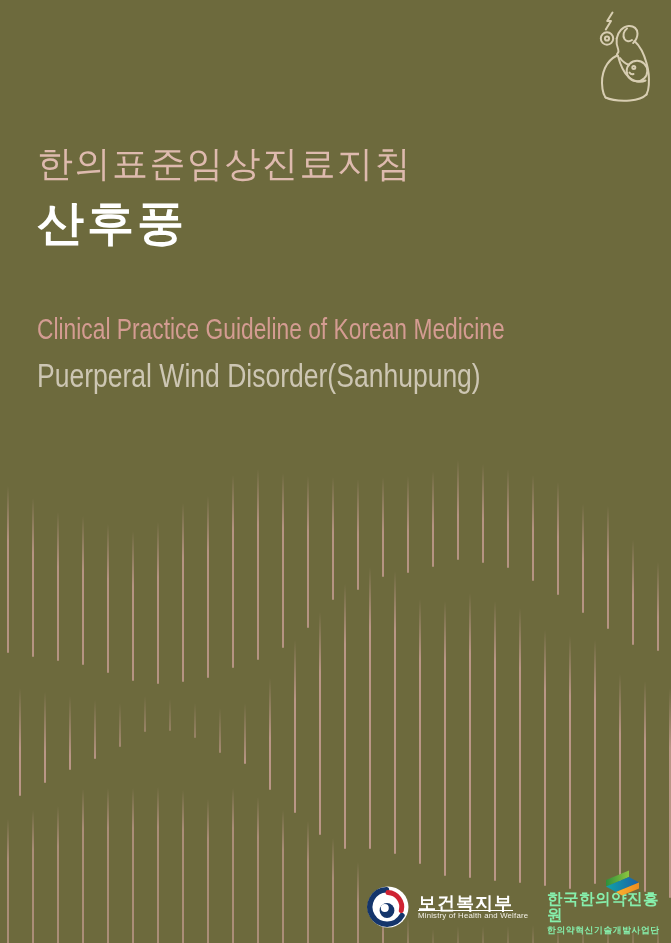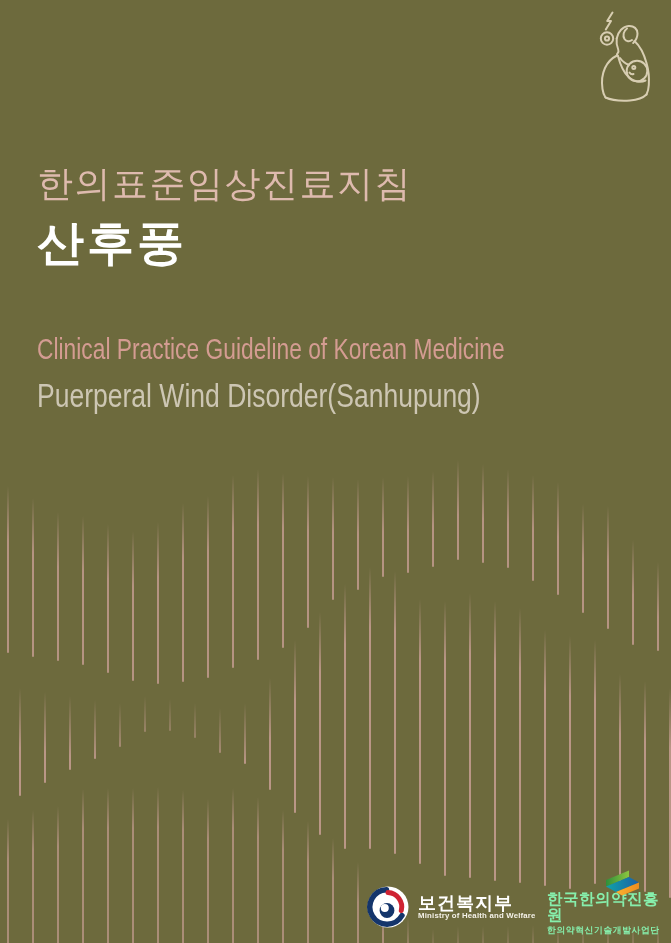--- a/index.html
+++ b/index.html
@@ -4,42 +4,42 @@
 <style>
   html,body{margin:0;padding:0;}
   body{font-family:"Liberation Sans","DejaVu Sans",sans-serif;background:#444;}
   .cover{
     position:relative;width:671px;height:943px;margin:0 auto;
     background:var(--bg,#6d6a3d);overflow:hidden;
   }
   .stripes{position:absolute;inset:0;z-index:1;pointer-events:none;}
   .stripe{position:absolute;width:2px;border-radius:1px;}
   .brandmark{position:absolute;left:582px;top:8px;z-index:2;}
-  .titleblock{position:absolute;left:37px;top:143px;z-index:3;margin-top:20px;}
+  .titleblock{position:absolute;left:37px;top:143px;z-index:3;}
   .kicker{
     font-size:36px;font-weight:500;letter-spacing:1.5px;
     color:var(--kicker,#debaae);line-height:1.15;
   }
   .maintitle{
     margin-top:14px;font-size:47px;font-weight:900;letter-spacing:3px;
     color:var(--title,#ffffff);line-height:1.05;
   }
   .sub1{
     margin-top:63px;font-size:30px;font-weight:400;color:var(--sub1,#d49c92);
     transform:scaleX(.76);transform-origin:left center;white-space:nowrap;line-height:1.2;
   }
   .sub2{
     margin-top:8px;font-size:34px;font-weight:400;color:var(--sub2,#cdc6b3);
     transform:scaleX(.78);transform-origin:left center;white-space:nowrap;line-height:1.2;
   }
   .footer{position:absolute;left:0;top:860px;width:671px;height:83px;z-index:4;}
   .mohw{position:absolute;left:366px;top:25px;display:flex;align-items:center;}
   .mohw-text{margin-left:8px;color:#fff;}
-  .mohw-ko{font-size:18px;font-weight:700;letter-spacing:1px;line-height:1;}
-  .mohw-en{font-size:7.8px;font-weight:700;letter-spacing:.2px;color:#f4f1e8;line-height:1;}
+  .mohw-ko{font-size:18px;font-weight:700;letter-spacing:1px;line-height:1;text-decoration:underline;}
+  .mohw-en{font-size:7.8px;font-weight:400;letter-spacing:.2px;color:#f4f1e8;line-height:1;}
   .nikom{position:absolute;left:547px;top:31px;color:#86efac;}
   .nikom-ko{font-size:15.5px;font-weight:800;letter-spacing:.5px;line-height:1;}
   .nikom-sub{font-size:8.8px;font-weight:700;letter-spacing:.6px;margin-top:4px;line-height:1;}
   .ribbon{position:absolute;left:601px;top:6px;}
 </style>
 </head>
 <body>
 
 <div class="cover">
 

